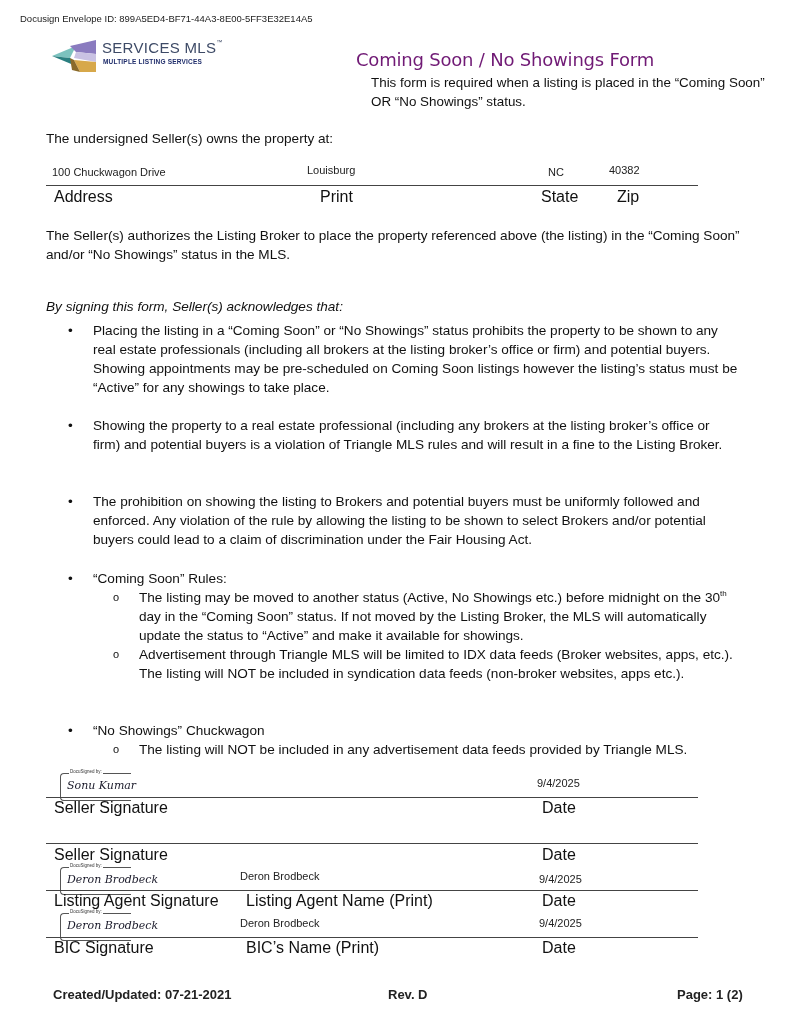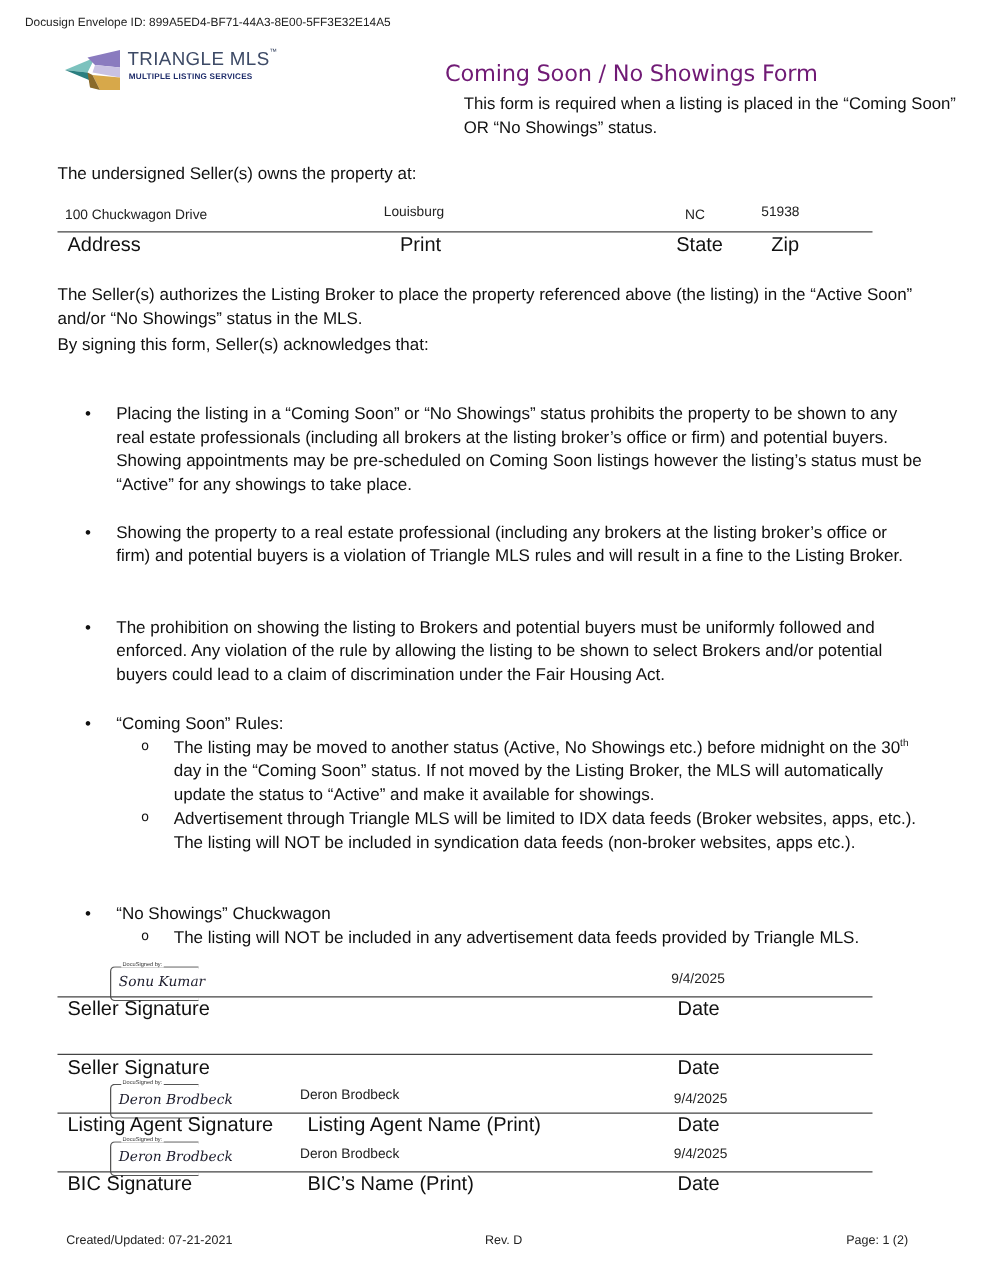--- a/index.html
+++ b/index.html
@@ -15,57 +15,57 @@
   .rule { position: absolute; height: 0; border-top: 1.4px solid #444; }
   .lbl { font-size: 16px; }
   .bullets { left: 46px; top: 318px; width: 700px; font-size: 13.6px; line-height: 19px; }
   .bullet { position: absolute; left: 0; width: 700px; }
   .bullet .dot { position: absolute; left: 22px; top: 0; }
   .bullet .text { position: absolute; left: 47px; width: 645px; }
   .sub { position: absolute; left: 47px; width: 650px; }
   .sub .circ { position: absolute; left: 20px; top: 0; font-size: 11px; }
   .sub .text { position: absolute; left: 46px; width: 600px; }
   sup { font-size: 8px; line-height: 0; }
-  .sigbox { position: absolute; width: 70px; height: 26px; border-left: 1px solid #555; border-top: 1px solid #555; border-bottom: 1px solid #555; border-radius: 4px 0 0 4px; margin-left: 28px; }
+  .sigbox { position: absolute; width: 70px; height: 26px; border-left: 1px solid #555; border-top: 1px solid #555; border-bottom: 1px solid #555; border-radius: 4px 0 0 4px; }
   .sigbox .cap { position: absolute; top: -5px; left: 8px; font-size: 4.5px; background: #fff; padding: 0 1px; color: #333; }
   .sigbox .sig { position: absolute; left: 6px; top: 5px; font-family: "DejaVu Serif", serif; font-style: italic; font-size: 11px; color: #1a1a2a; white-space: nowrap; }
-  .footer { font-size: 10px; color: #222; top: 987px; }
+  .footer { font-size: 13px; color: #222; top: 987px; font-weight: bold; }
 </style>
 </head>
 <body>
 
 <div class="abs envelope">Docusign Envelope ID: 899A5ED4-BF71-44A3-8E00-5FF3E32E14A5</div>
 
 <svg class="abs" style="left:52px;top:38px;" width="48" height="36" viewBox="0 0 48 36">
   <polygon points="0,18 24,8 18,20" fill="#7cc2be"></polygon>
   <polygon points="0,18 18,20 24,28" fill="#2b7f80"></polygon>
   <polygon points="18,8 44,2 44,16 24,14" fill="#8a7bbf"></polygon>
   <polygon points="24,14 44,16 44,24 22,20" fill="#c9c2e3"></polygon>
   <polygon points="22,22 44,24 44,34 28,34" fill="#d7a84a"></polygon>
   <polygon points="18,20 22,22 28,34 20,32" fill="#8a6a2a"></polygon>
 </svg>
-<div class="abs logo-title"><span>TRIANGLE MLS</span><span style="font-size:6px;vertical-align:top;">™</span></div>
+<div class="abs logo-title"><span>SERVICES MLS</span><span style="font-size:6px;vertical-align:top;">™</span></div>
 <div class="abs logo-sub">MULTIPLE LISTING SERVICES</div>
 
 <div class="abs form-title">Coming Soon / No Showings Form</div>
 <div class="abs form-sub">This form is required when a listing is placed in the “Coming Soon” OR “No Showings” status.</div>
 
 <div class="abs p" style="top:129px;">The undersigned Seller(s) owns the property at:</div>
 <div class="abs filled" style="left:52px;top:166px;">100 Chuckwagon Drive</div>
 <div class="abs filled" style="left:307px;top:164px;">Louisburg</div>
 <div class="abs filled" style="left:548px;top:166px;">NC</div>
-<div class="abs filled" style="left:609px;top:164px;">51938</div>
+<div class="abs filled" style="left:609px;top:164px;">40382</div>
 <div class="rule" style="left:46px;top:185px;width:652px;"></div>
 <div class="abs lbl" style="left:54px;top:188px;">Address</div>
 <div class="abs lbl" style="left:320px;top:188px;">Print</div>
 <div class="abs lbl" style="left:541px;top:188px;">State</div>
 <div class="abs lbl" style="left:617px;top:188px;">Zip</div>
 
-<div class="abs p" style="top:226px;">The Seller(s) authorizes the Listing Broker to place the property referenced above (the listing) in the “Active Soon” and/or “No Showings” status in the MLS.</div>
-<div class="abs p" style="top:266px;">By signing this form, Seller(s) acknowledges that:</div>
+<div class="abs p" style="top:226px;">The Seller(s) authorizes the Listing Broker to place the property referenced above (the listing) in the “Coming Soon” and/or “No Showings” status in the MLS.</div>
+<div class="abs p" style="top:297px;font-style:italic;">By signing this form, Seller(s) acknowledges that:</div>
 
 <div class="abs bullets">
   <div class="bullet" style="top:3px;">
     <span class="dot">•</span>
     <span class="text">Placing the listing in a “Coming Soon” or “No Showings” status prohibits the property to be shown to any real estate professionals (including all brokers at the listing broker’s office or firm) and potential buyers.  Showing appointments may be pre-scheduled on Coming Soon listings however the listing’s status must be “Active” for any showings to take place.</span>
   </div>
   <div class="bullet" style="top:98px;">
     <span class="dot">•</span>
     <span class="text">Showing the property to a real estate professional (including any brokers at the listing broker’s office or firm) and potential buyers is a violation of Triangle MLS rules and will result in a fine to the Listing Broker.</span>
   </div>

